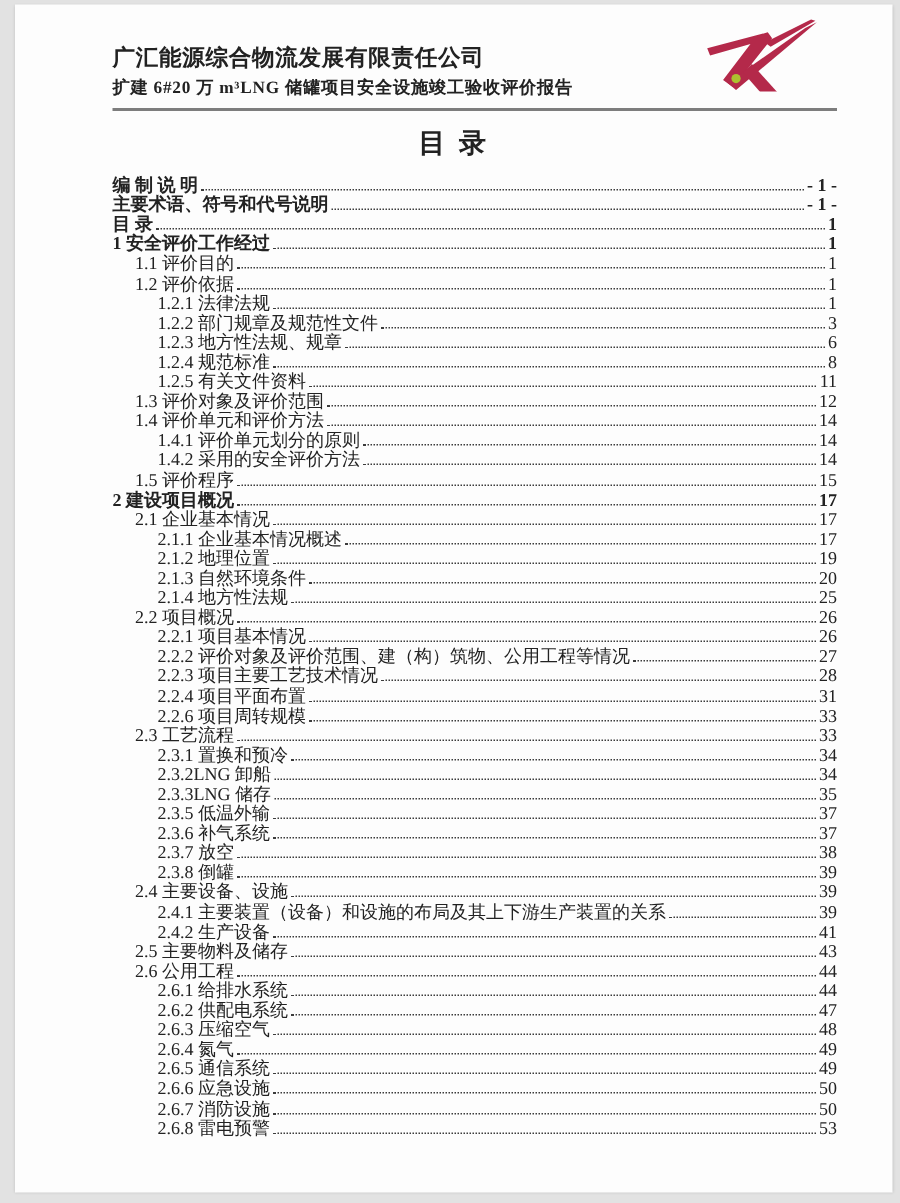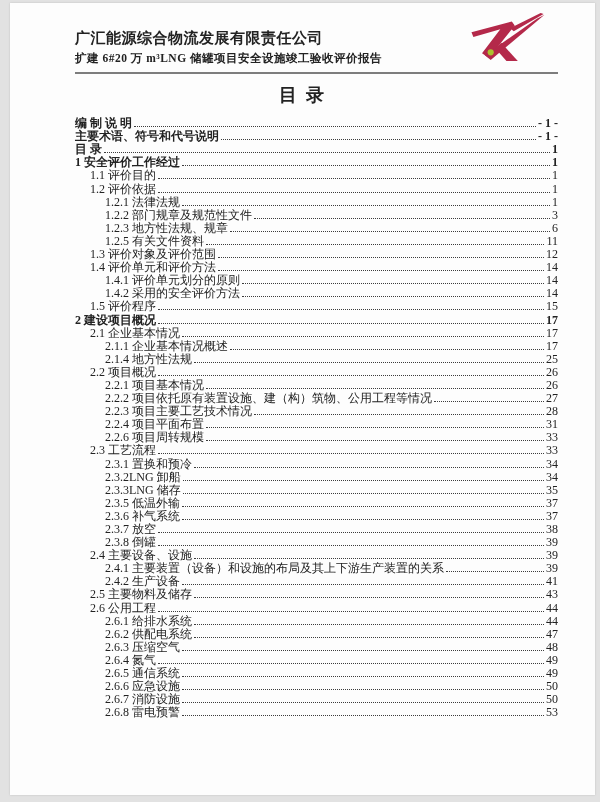--- a/index.html
+++ b/index.html
@@ -115,20 +115,25 @@
       <span class="toc-label">1.2.2 部门规章及规范性文件</span>
       <span class="toc-leader"></span>
       <span class="toc-page">3</span>
     </div>
       <div class="toc-row lvl2">
       <span class="toc-label">1.2.3 地方性法规、规章</span>
       <span class="toc-leader"></span>
       <span class="toc-page">6</span>
     </div>
       <div class="toc-row lvl2">
+      <span class="toc-label">1.2.4 规范标准</span>
+      <span class="toc-leader"></span>
+      <span class="toc-page">8</span>
+    </div>
+      <div class="toc-row lvl2">
       <span class="toc-label">1.2.5 有关文件资料</span>
       <span class="toc-leader"></span>
       <span class="toc-page">11</span>
     </div>
       <div class="toc-row lvl1">
       <span class="toc-label">1.3 评价对象及评价范围</span>
       <span class="toc-leader"></span>
       <span class="toc-page">12</span>
     </div>
       <div class="toc-row lvl1">
@@ -160,36 +165,46 @@
       <span class="toc-label">2.1 企业基本情况</span>
       <span class="toc-leader"></span>
       <span class="toc-page">17</span>
     </div>
       <div class="toc-row lvl2">
       <span class="toc-label">2.1.1 企业基本情况概述</span>
       <span class="toc-leader"></span>
       <span class="toc-page">17</span>
     </div>
       <div class="toc-row lvl2">
+      <span class="toc-label">2.1.2 地理位置</span>
+      <span class="toc-leader"></span>
+      <span class="toc-page">19</span>
+    </div>
+      <div class="toc-row lvl2">
+      <span class="toc-label">2.1.3 自然环境条件</span>
+      <span class="toc-leader"></span>
+      <span class="toc-page">20</span>
+    </div>
+      <div class="toc-row lvl2">
       <span class="toc-label">2.1.4 地方性法规</span>
       <span class="toc-leader"></span>
       <span class="toc-page">25</span>
     </div>
       <div class="toc-row lvl1">
       <span class="toc-label">2.2 项目概况</span>
       <span class="toc-leader"></span>
       <span class="toc-page">26</span>
     </div>
       <div class="toc-row lvl2">
       <span class="toc-label">2.2.1 项目基本情况</span>
       <span class="toc-leader"></span>
       <span class="toc-page">26</span>
     </div>
       <div class="toc-row lvl2">
-      <span class="toc-label">2.2.2 项目依托原有装置设施、建（构）筑物、公用工程等情况</span>
+      <span class="toc-label">2.2.2 评价对象及评价范围、建（构）筑物、公用工程等情况</span>
       <span class="toc-leader"></span>
       <span class="toc-page">27</span>
     </div>
       <div class="toc-row lvl2">
       <span class="toc-label">2.2.3 项目主要工艺技术情况</span>
       <span class="toc-leader"></span>
       <span class="toc-page">28</span>
     </div>
       <div class="toc-row lvl2">
       <span class="toc-label">2.2.4 项目平面布置</span>

